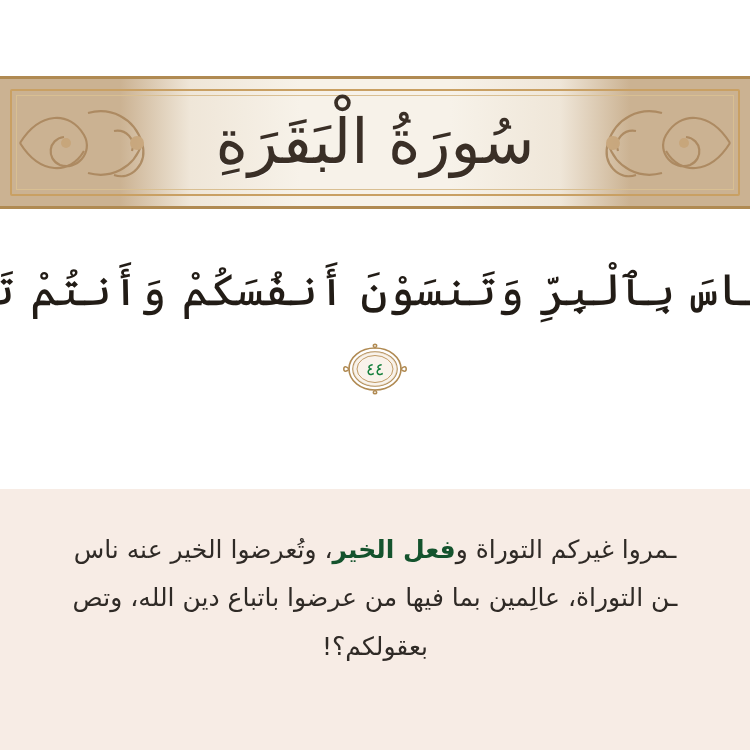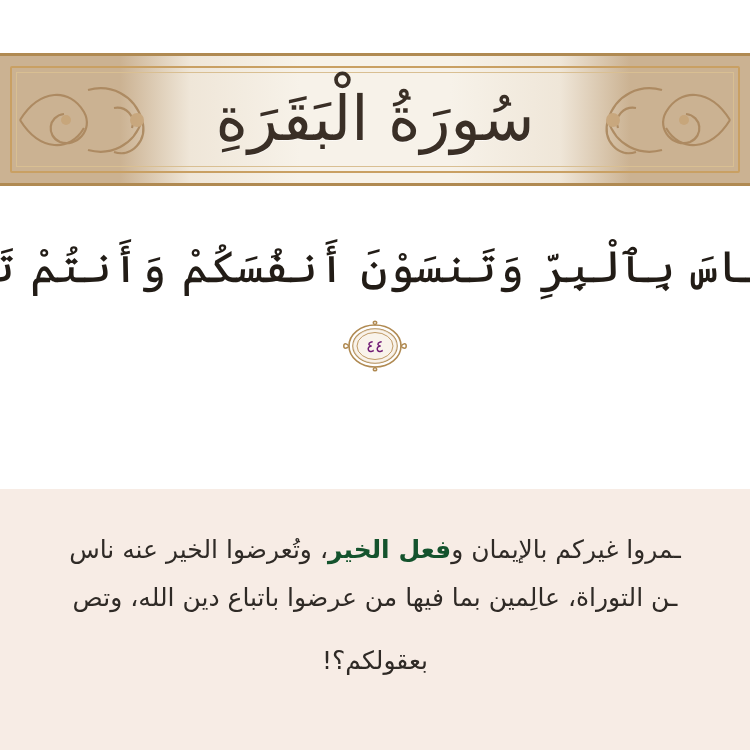--- a/index.html
+++ b/index.html
@@ -21,21 +21,21 @@
     background: #ffffff;
     display: flex;
     flex-direction: column;
   }
 
   
   .surah-banner {
     position: relative;
     width: 100%;
     height: 133px;
-    margin-top: 53px;
+    margin-top: 76px;
     box-sizing: border-box;
     border-top: 3px solid #b08a52;
     border-bottom: 3px solid #b08a52;
     background:
       linear-gradient(90deg,
         #cbb292 0px, #cbb292 120px,
         #efe6d8 190px, #f7f2e9 300px,
         #f7f2e9 450px, #efe6d8 560px,
         #cbb292 630px, #cbb292 750px);
     overflow: hidden;
@@ -119,21 +119,21 @@
     height: 52px;
     display: flex;
     align-items: center;
     justify-content: center;
   }
   .ayah-marker .num {
     position: relative;
     z-index: 2;
     font-family: "DejaVu Serif", serif;
     font-size: 17px;
-    color: #701a75;
+    color: #15803d;
     letter-spacing: 1px;
   }
   .ayah-marker svg {
     position: absolute;
     inset: 0;
   }
 
   
   .tafsir {
     position: absolute;
@@ -154,21 +154,21 @@
     line-height: 1.82;
     color: #2f2a26;
     text-align: center;
     white-space: nowrap;
   }
   .tafsir .hl {
     color: #14532d;
     font-weight: bold;
   }
   .tafsir .line2 { margin-top: 2px; }
-  .tafsir .line3 { margin-top: 18px; }
+  .tafsir .line3 { margin-top: 4px; }
 </style>
 </head>
 <body>
 
 <div class="page">
 
   <div class="surah-banner">
     <div class="inner-frame"></div>
     <div class="inner-frame2"></div>
 
@@ -215,18 +215,18 @@
         <ellipse cx="37" cy="26" rx="22" ry="17" fill="#f6eee2" opacity=".7"></ellipse>
         <g fill="none" stroke="#c09a65" stroke-width="1">
           <ellipse cx="37" cy="26" rx="18" ry="13.5"></ellipse>
         </g>
       </svg>
       <span class="num">٤٤</span>
     </div>
   </div>
 
   <div class="tafsir">
-    <p class="line1"><span>ـمروا غيركم بالإيمان و</span><span class="hl">فعل الخير</span><span>، وتُعرضوا الخير عنه ناس</span></p>
+    <p class="line1"><span>ـمروا غيركم التوراة و</span><span class="hl">فعل الخير</span><span>، وتُعرضوا الخير عنه ناس</span></p>
     <p class="line2">ـن التوراة، عالِمين بما فيها من عرضوا باتباع دين الله، وتص</p>
     <p class="line3">بعقولكم؟!</p>
   </div>
 
 </div>
 
 </body></html>

